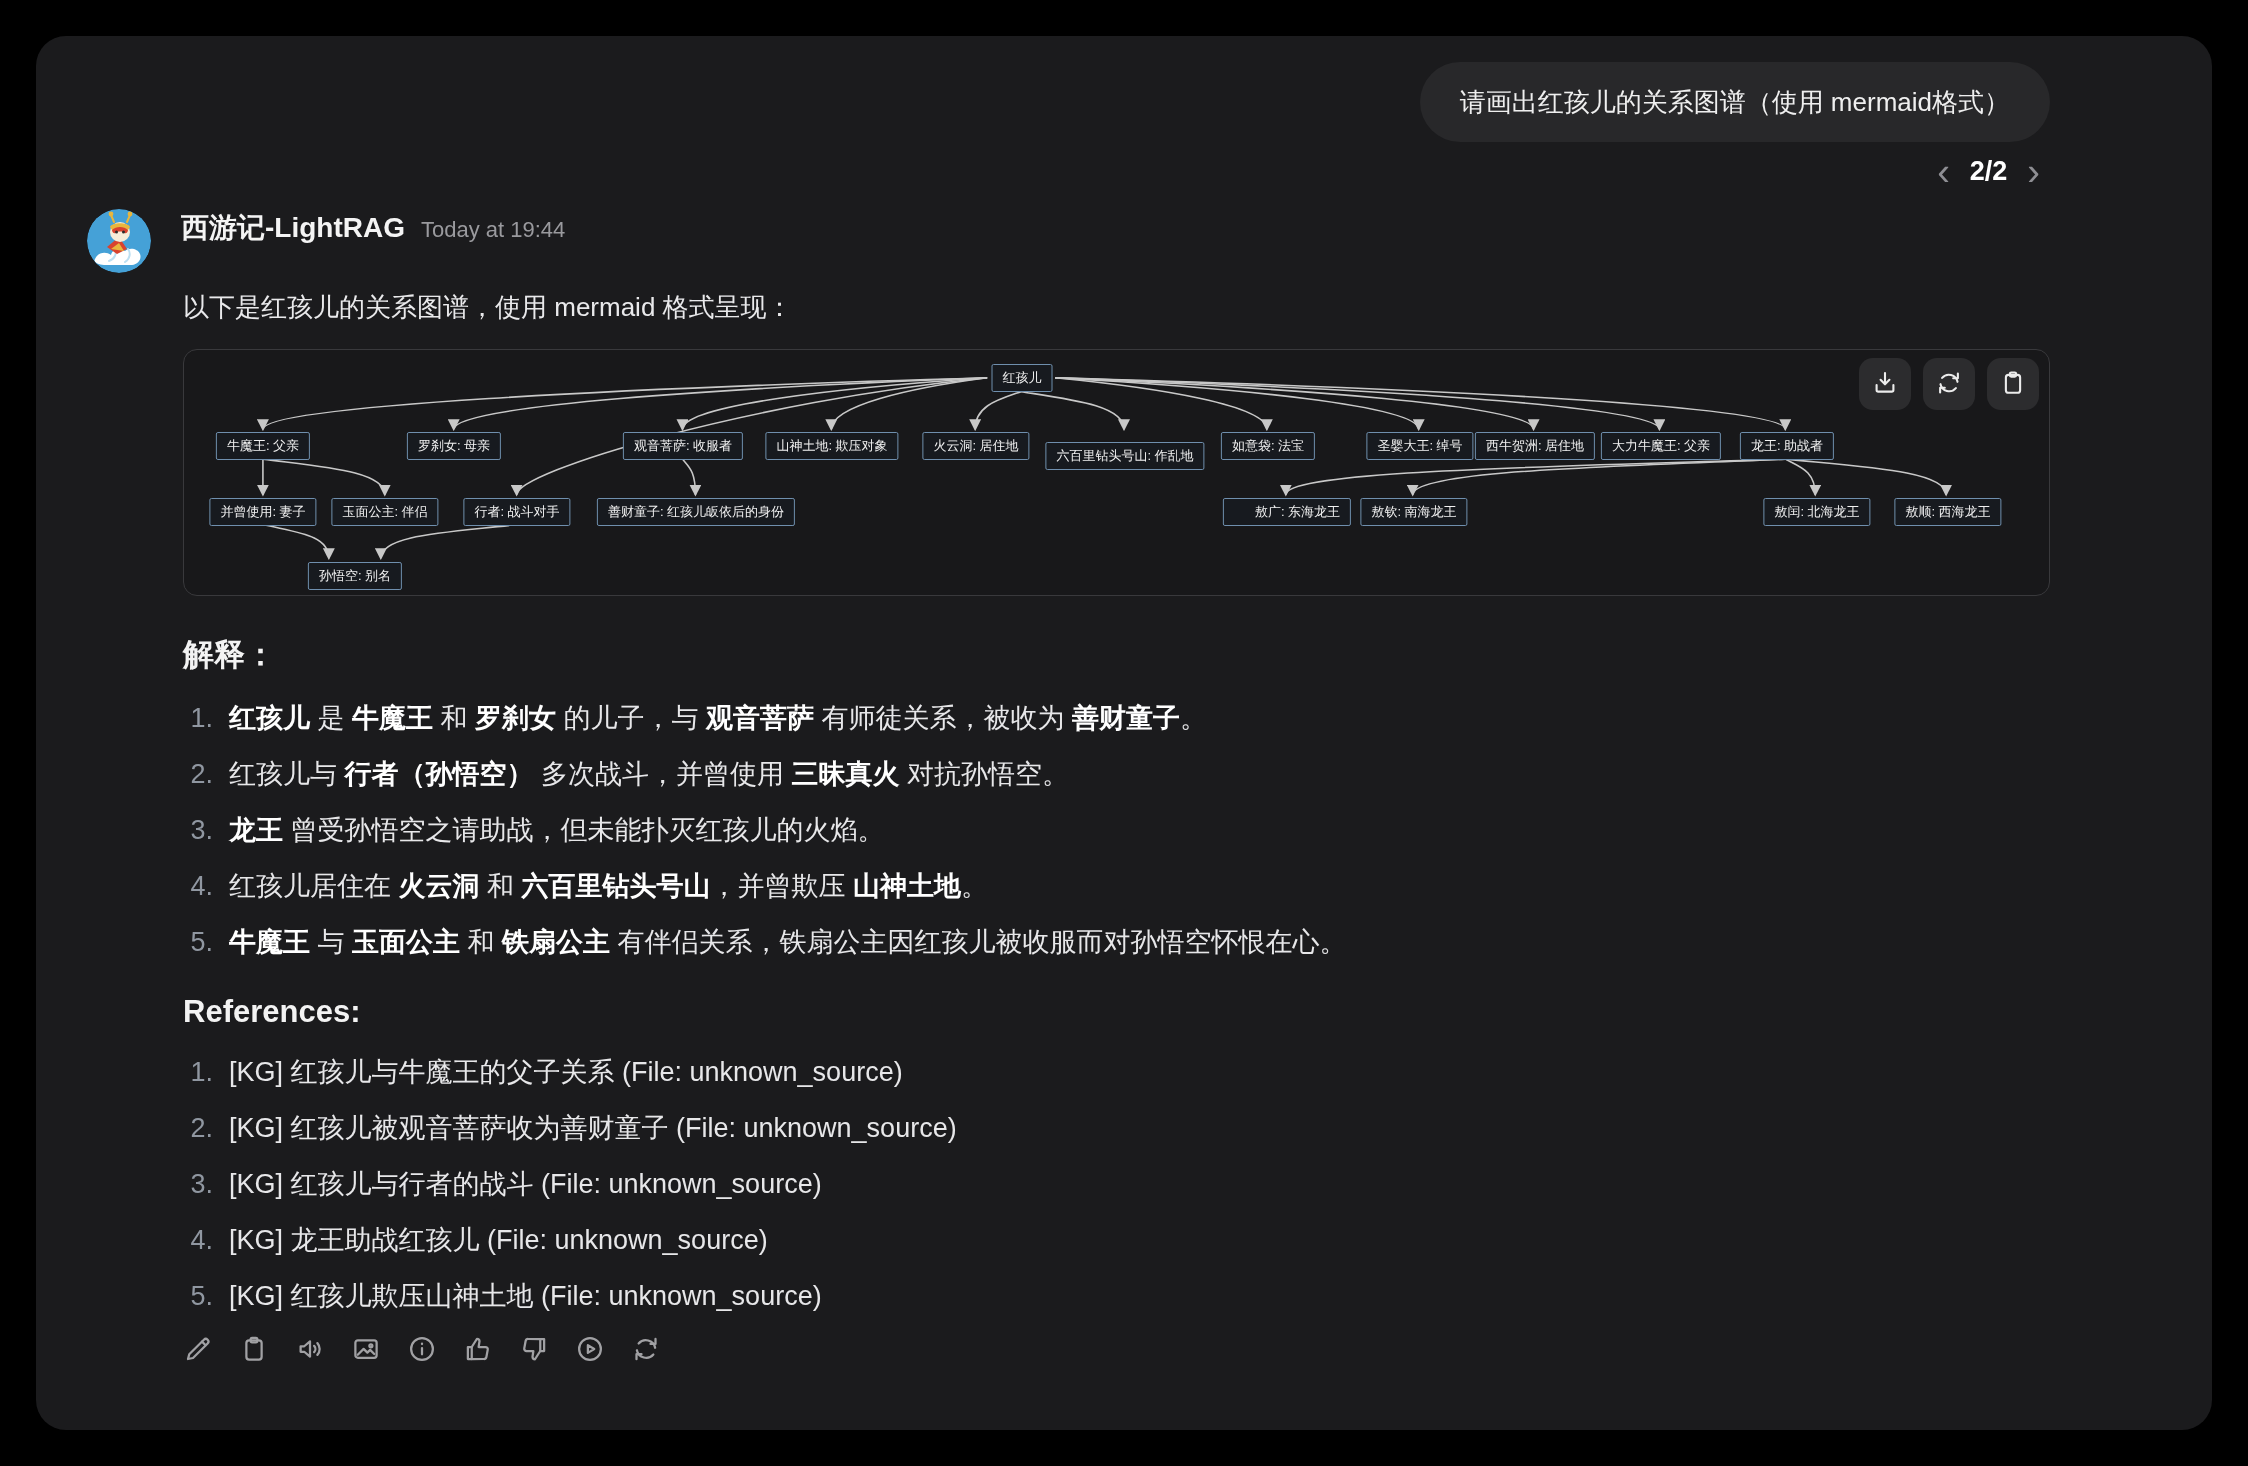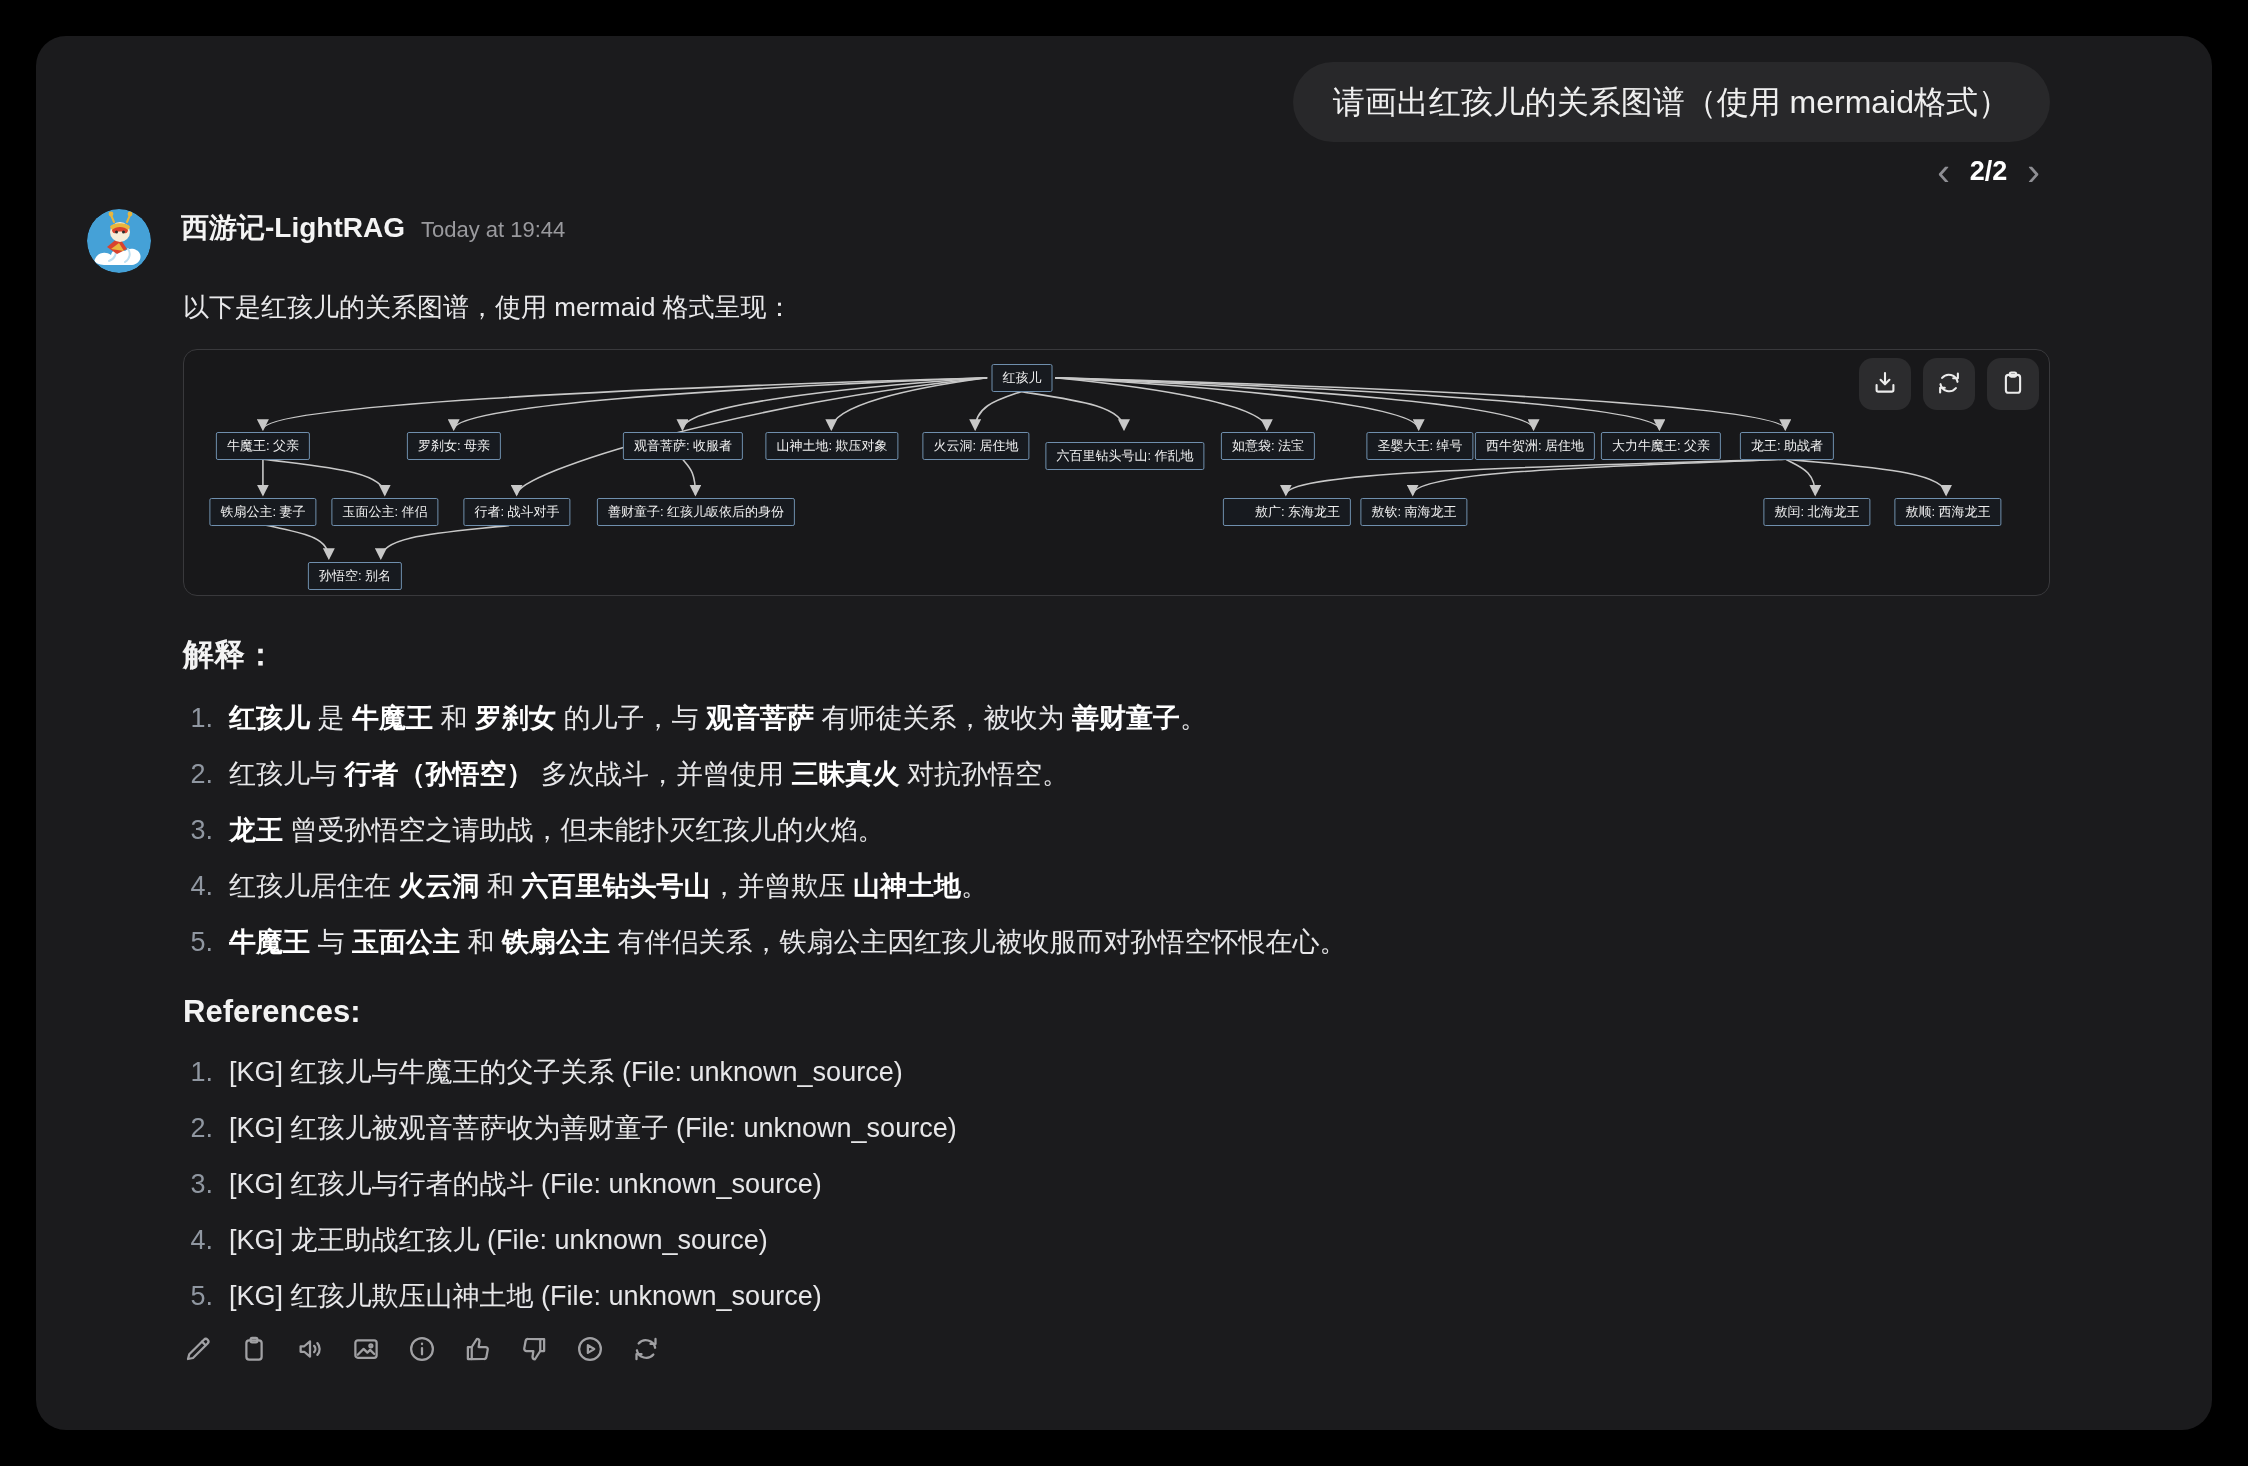--- a/index.html
+++ b/index.html
@@ -3,21 +3,21 @@
 <meta charset="utf-8">
 <style>
   * { margin:0; padding:0; box-sizing:border-box; }
   html,body { width:2248px; height:1466px; background:#000; overflow:hidden;
     font-family:"Liberation Sans","DejaVu Sans",sans-serif; }
   .window { position:absolute; left:36px; top:36px; width:2176px; height:1394px;
     background:#1b1b1d; border-radius:30px; overflow:hidden; }
 
   
   .user-row { display:flex; justify-content:flex-end; padding:26px 162px 0 0; }
-  .user-bubble { background:#28282a; color:#efefef; font-size:32px; line-height:32px;
+  .user-bubble { background:#28282a; color:#efefef; font-size:26px; line-height:32px;
     padding:24px 40px; border-radius:42px; }
 
   
   .pagination { display:flex; justify-content:flex-end; align-items:center;
     gap:20px; padding-right:172px; margin-top:14px; }
   .page-chevron { color:#8e8e93; font-size:38px; line-height:30px; background:none;
     border:none; cursor:pointer; font-family:inherit; }
   .page-indicator { color:#fff; font-size:27px; font-weight:700; }
 
   
@@ -139,21 +139,21 @@
             <div class="dnode" style="left: 270px; top: 82px;">罗刹女: 母亲</div>
             <div class="dnode" style="left: 499px; top: 82px;">观音菩萨: 收服者</div>
             <div class="dnode" style="left: 648px; top: 82px;">山神土地: 欺压对象</div>
             <div class="dnode" style="left: 792px; top: 82px;">火云洞: 居住地</div>
             <div class="dnode" style="left: 941px; top: 92px;">六百里钻头号山: 作乱地</div>
             <div class="dnode" style="left: 1084px; top: 82px;">如意袋: 法宝</div>
             <div class="dnode" style="left: 1236px; top: 82px;">圣婴大王: 绰号</div>
             <div class="dnode" style="left: 1351px; top: 82px;">西牛贺洲: 居住地</div>
             <div class="dnode" style="left: 1477px; top: 82px;">大力牛魔王: 父亲</div>
             <div class="dnode" style="left: 1603px; top: 82px;">龙王: 助战者</div>
-            <div class="dnode" style="left: 79px; top: 148px;">铁扇公主: 妻子</div>
+            <div class="dnode" style="left: 79px; top: 148px;">并曾使用: 妻子</div>
             <div class="dnode" style="left: 201px; top: 148px;">玉面公主: 伴侣</div>
             <div class="dnode" style="left: 333px; top: 148px;">行者: 战斗对手</div>
             <div class="dnode" style="left: 512px; top: 148px;">善财童子: 红孩儿皈依后的身份</div>
             <div class="dnode" style="left: 1103px; top: 148px; padding-left: 31px;">敖广: 东海龙王</div>
             <div class="dnode" style="left: 1230px; top: 148px;">敖钦: 南海龙王</div>
             <div class="dnode" style="left: 1633px; top: 148px;">敖闰: 北海龙王</div>
             <div class="dnode" style="left: 1764px; top: 148px;">敖顺: 西海龙王</div>
             <div class="dnode" style="left: 171px; top: 212px;">孙悟空: 别名</div>
           </div>
         <div class="dg-toolbar" id="dg-toolbar">

